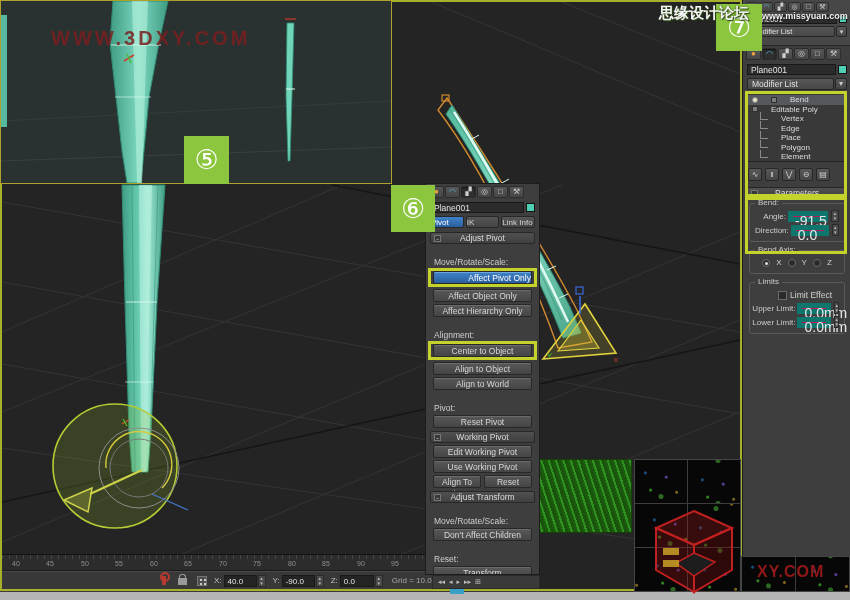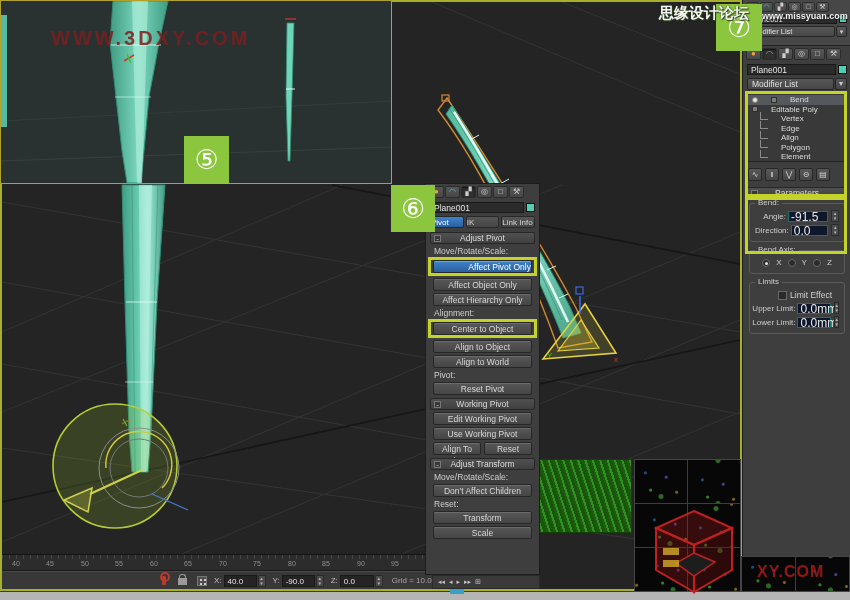--- a/index.html
+++ b/index.html
@@ -89,21 +89,21 @@
   .modlist { flex:1; height:12px; background:linear-gradient(#585858,#474747); border:1px solid #262626;
     border-radius:2px; color:#e0e0e0; font-size:8.5px; line-height:11px; padding-left:4px; }
   .dd-btn { width:12px; height:12px; background:linear-gradient(#585858,#454545); border:1px solid #262626;
     border-radius:2px; color:#ccc; font-size:8px; line-height:10px; text-align:center; }
 
   .roll { margin:3px 4px 1px; height:12px; background:linear-gradient(#505050,#404040);
     border:1px solid #272727; border-radius:2px; color:#dcdcdc; font-size:8.5px; text-align:center;
     line-height:11px; position:relative; }
   .roll .minus { position:absolute; left:3px; top:2px; width:7px; height:7px; border:1px solid #777;
     font-size:8px; line-height:5px; color:#ccc; text-align:center; background:#383838; }
-  .lbl { color:#cfcfcf; font-size:8.5px; margin:2px 8px 0; height:10px; line-height:10px; }
+  .lbl { color:#cfcfcf; font-size:8.5px; margin:13px 8px 0; height:10px; line-height:10px; }
   .btn { display:block; width:calc(100% - 14px); margin:2px 7px; height:13px;
     background:linear-gradient(#585858,#454545); border:1px solid #272727; border-radius:2px;
     box-shadow:inset 0 1px 0 #6b6b6b; color:#d8d8d8; font-size:8.5px; text-align:center; line-height:12px; }
   .btn.blue { background:linear-gradient(#3f83c9,#2a5f9e); color:#fff; box-shadow:inset 0 1px 0 #6da5dd;text-align:right; }
   .hl { border:3px solid #c3d32c; margin:1px 2px; }
   .hl .btn { margin:0 2px; width:calc(100% - 4px); }
   .btn-row { display:flex; gap:3px; margin:2px 7px; }
   .btn-row .btn { flex:1; margin:0; width:auto; }
   .grp { margin:4px 6px 2px; border:1px solid #5a5a5a; border-radius:3px; padding:4px 2px 3px; position:relative; }
   .grp .gtitle { position:absolute; top:-6px; left:5px; background:#3e3e3e; padding:0 3px;
@@ -131,22 +131,22 @@
   .stackrow { height:9.5px; display:flex; align-items:center; font-size:8px; color:#dddddd; padding-left:4px; gap:13px; }
   .stackrow.selected { background:#55585c; }
   .bulb { width:6px; height:6px; border-radius:50%; background:#e8e8c8; border:1px solid #888; }
   .modbox { width:6px; height:6px; background:#7c7c7c; border:1px solid #2e2e2e; }
   .tree { width:8px; height:8px; border-left:1px solid #8a8a8a; border-bottom:1px solid #8a8a8a; margin:-6px 0 0 8px; }
   #stack-icons { display:flex; align-items:center; gap:3px; padding:3px 5px; height:20px; }
   .stkicon { width:14px; height:13px; background:linear-gradient(#585858,#464646); border:1px solid #272727;
     border-radius:2px; color:#d8d8d8; font-size:8px; line-height:11px; text-align:center; }
   .frow { display:flex; align-items:center; justify-content:flex-end; margin:2px 3px; gap:2px; }
   .flabel { font-size:8px; color:#cccccc; white-space:nowrap; }
-  .fval { width:40px; height:11px; background:#0f172a; border:1px solid #0f766e; color:#e8e8e8;
-    font-size:12px; padding-left:2px; line-height:10px; }
+  .fval { width:40px; height:11px; background:#be185d; border:5px solid #0f766e; color:#e8e8e8;
+    font-size:14px; padding-left:2px; line-height:10px; }
   .radio-row { display:flex; align-items:center; justify-content:center; gap:6px; margin:3px 2px; }
   .radio { width:8px; height:8px; border-radius:50%; background:#2a2a2a; border:1px solid #6a6a6a; position:relative; }
   .radio.sel::after { content:""; position:absolute; left:2px; top:2px; width:3px; height:3px;
     background:#e6e6e6; border-radius:50%; }
   .radio-label { font-size:8px; color:#d0d0d0; }
   .green-box { position:absolute; border:3px solid #c3d32c; pointer-events:none; z-index:5; }
 
   
   #grass { position:absolute; left:531px; top:459px; width:101px; height:74px; z-index:6;
     background-color:#2a7d16;
@@ -452,21 +452,21 @@
         <div class="stackrow sub">
             <span class="tree"></span>
             <span>Vertex</span>
           </div>
         <div class="stackrow sub">
             <span class="tree"></span>
             <span>Edge</span>
           </div>
         <div class="stackrow sub">
             <span class="tree"></span>
-            <span>Align</span>
+            <span>Place</span>
           </div>
         <div class="stackrow sub">
             <span class="tree"></span>
             <span>Polygon</span>
           </div>
         <div class="stackrow sub">
             <span class="tree"></span>
             <span>Element</span>
           </div>
       </div>

